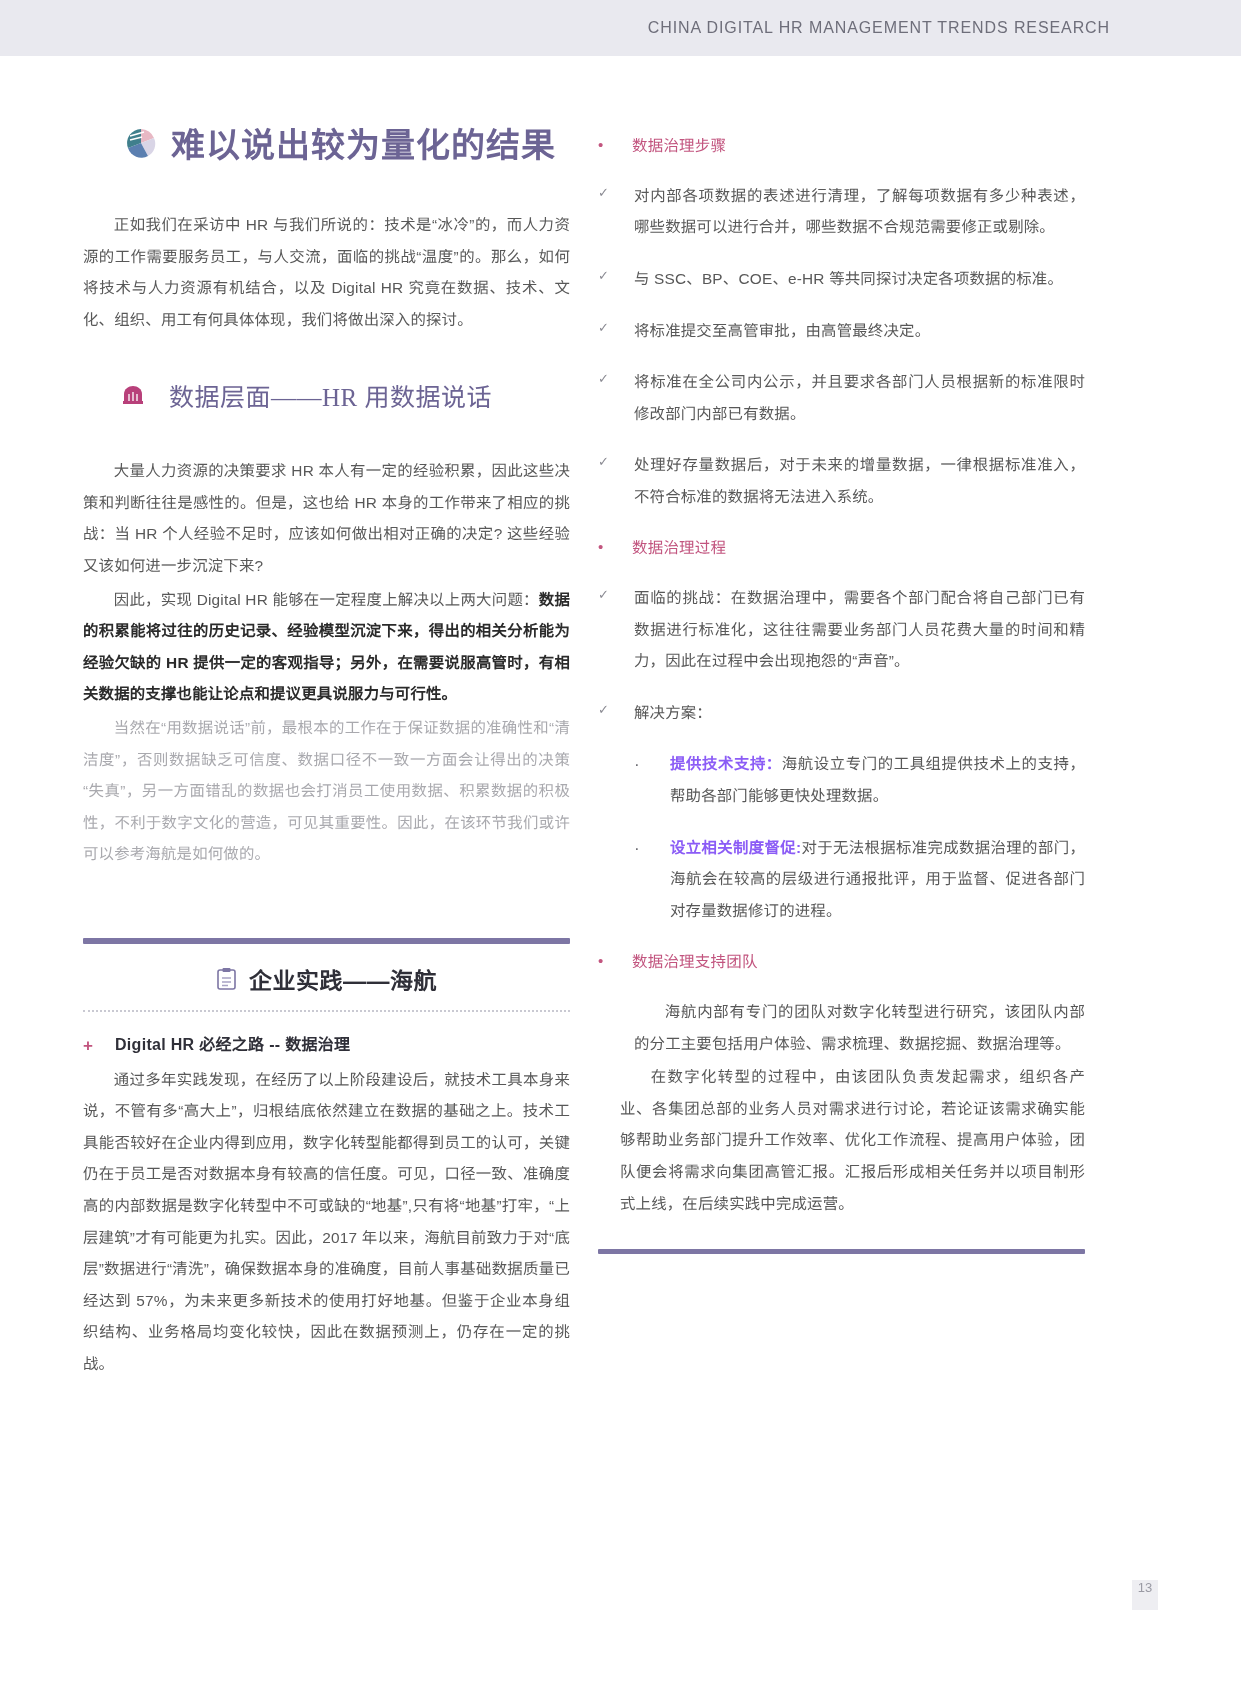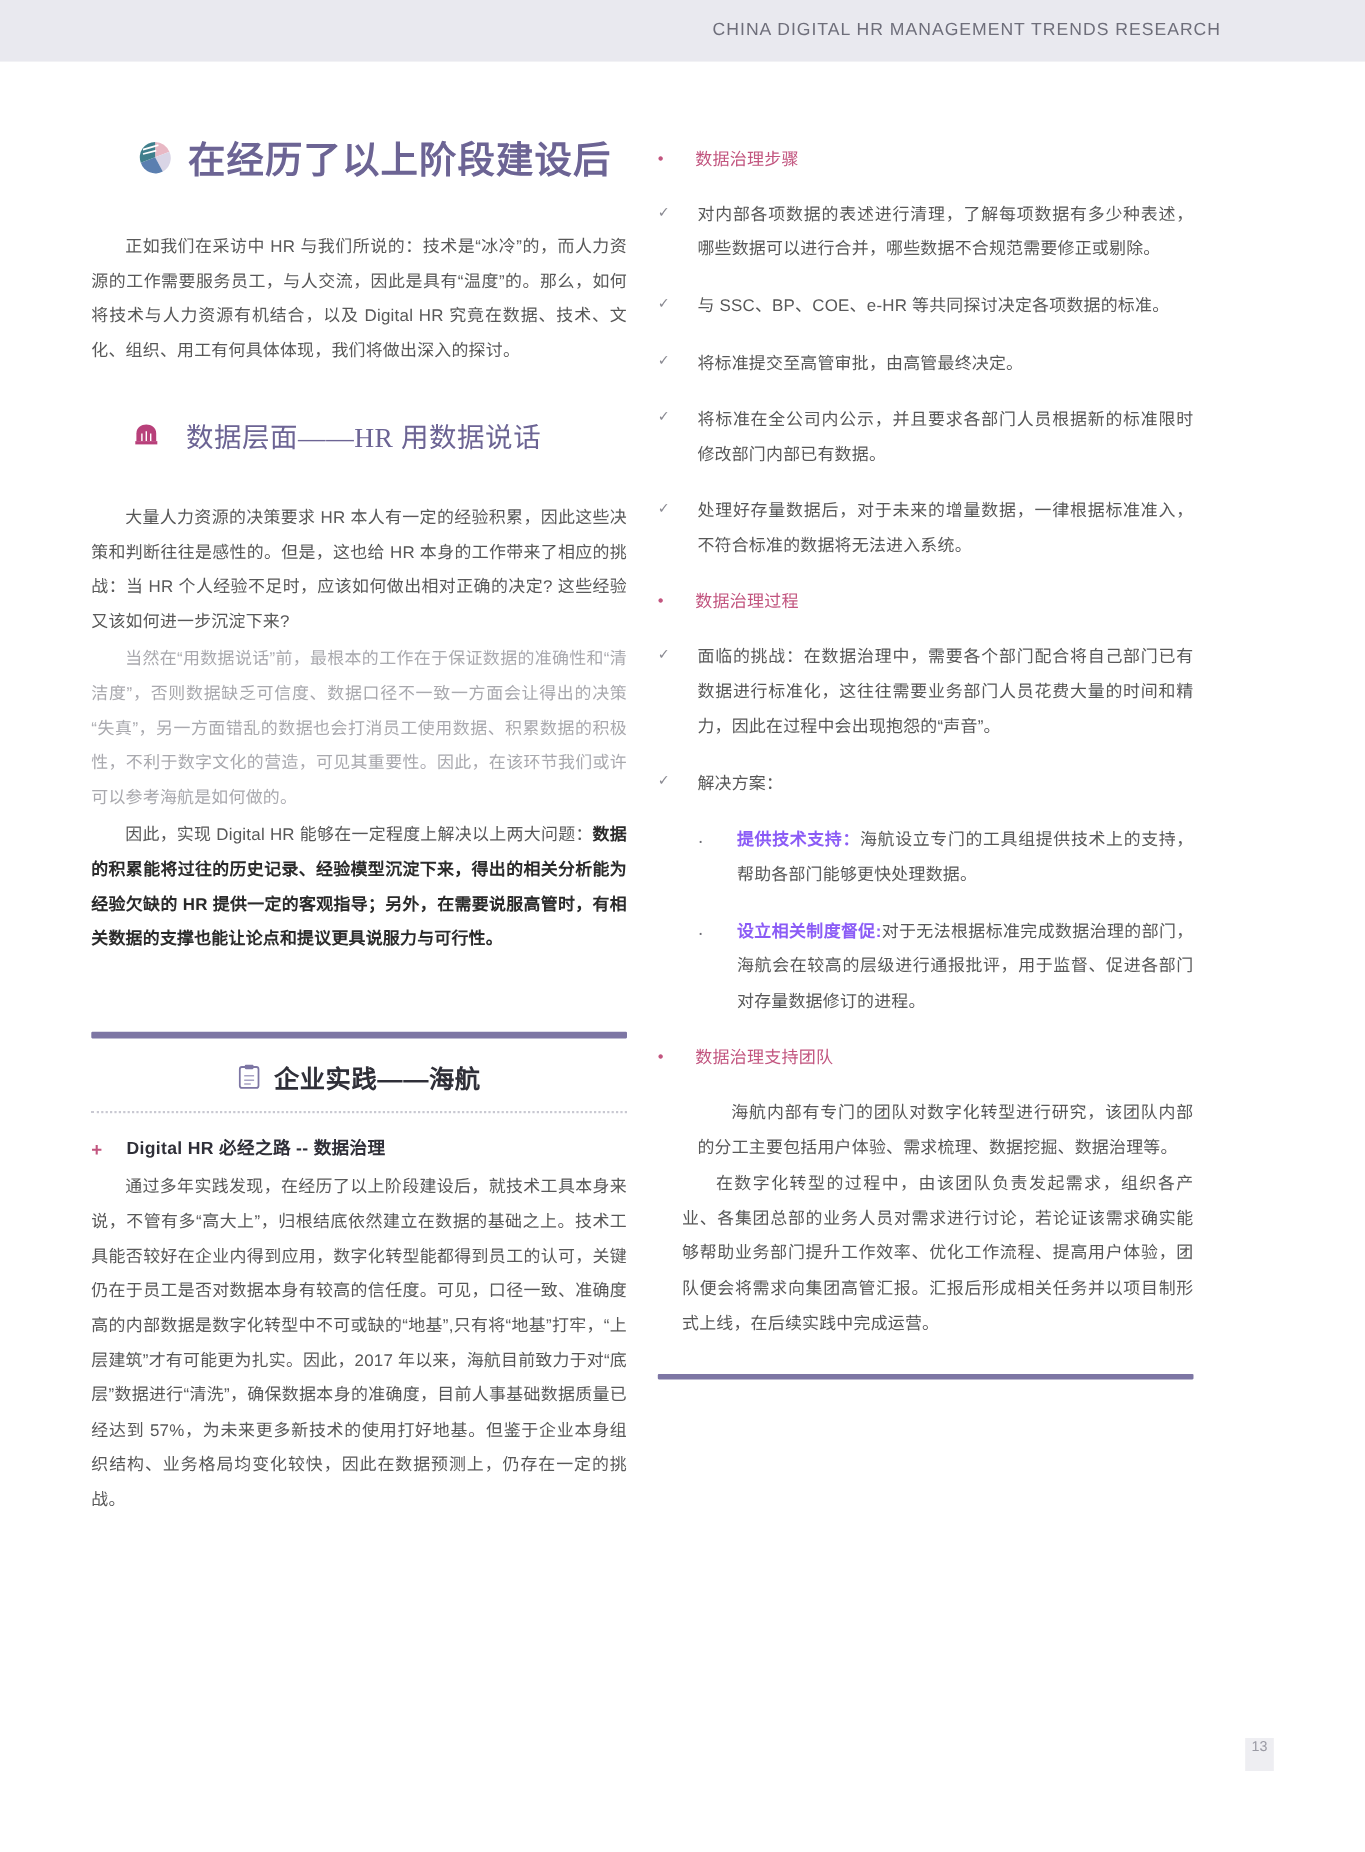--- a/index.html
+++ b/index.html
@@ -263,47 +263,47 @@
       <span class="pie-icon-wrap">
         <svg class="pie-icon" viewBox="0 0 34 34" xmlns="http://www.w3.org/2000/svg">
           <path d="M17 17 L17 3 A14 14 0 0 1 30 12 Z" fill="#e8b8c4"></path>
           <path d="M17 17 L30 12 A14 14 0 0 1 24 30 Z" fill="#d9d5e6"></path>
           <path d="M17 17 L24 30 A14 14 0 0 1 4 22 Z" fill="#5b7fb0"></path>
           <path d="M17 17 L4 22 A14 14 0 0 1 17 3 Z" fill="#3f7f8c"></path>
           <path d="M6 10 L20 6" stroke="#ffffff" stroke-width="1.6" fill="none"></path>
           <path d="M6 14 L18 11" stroke="#ffffff" stroke-width="1.6" fill="none"></path>
         </svg>
       </span>
-      <span class="title-text">在经历了以上阶段建设后</span>
+      <span class="title-text">难以说出较为量化的结果</span>
     </div>
 
     <div class="block-gap-lg"></div>
 
-    <p class="para">正如我们在采访中 HR 与我们所说的：技术是“冰冷”的，而人力资源的工作需要服务员工，与人交流，因此是具有“温度”的。那么，如何将技术与人力资源有机结合，以及 Digital HR 究竟在数据、技术、文化、组织、用工有何具体体现，我们将做出深入的探讨。</p>
+    <p class="para">正如我们在采访中 HR 与我们所说的：技术是“冰冷”的，而人力资源的工作需要服务员工，与人交流，面临的挑战“温度”的。那么，如何将技术与人力资源有机结合，以及 Digital HR 究竟在数据、技术、文化、组织、用工有何具体体现，我们将做出深入的探讨。</p>
 
     <div class="block-gap-lg"></div>
 
     <div class="sub-heading">
       <span class="crown-icon-wrap">
         <svg class="crown-icon" viewBox="0 0 24 24" xmlns="http://www.w3.org/2000/svg">
           <path d="M3 18 L3 11 C3 6 7.5 3 12 3 C16.5 3 21 6 21 11 L21 18 Z" fill="#b8407a"></path>
           <rect x="2" y="18" width="20" height="3" fill="#b8407a"></rect>
           <path d="M8 18 L8 11 M12 18 L12 9 M16 18 L16 11" stroke="#ffffff" stroke-width="1.3" fill="none"></path>
         </svg>
       </span>
       <span class="sub-heading-text">数据层面——HR 用数据说话</span>
     </div>
 
     <div class="block-gap-lg"></div>
 
     <p class="para">大量人力资源的决策要求 HR 本人有一定的经验积累，因此这些决策和判断往往是感性的。但是，这也给 HR 本身的工作带来了相应的挑战：当 HR 个人经验不足时，应该如何做出相对正确的决定? 这些经验又该如何进一步沉淀下来?</p>
 
+    <p class="para bold-run"><span>因此，实现 Digital HR 能够在一定程度上解决以上两大问题：</span><b>数据的积累能将过往的历史记录、经验模型沉淀下来，得出的相关分析能为经验欠缺的 HR 提供一定的客观指导；另外，在需要说服高管时，有相关数据的支撑也能让论点和提议更具说服力与可行性。</b></p>
+
     <p class="para muted">当然在“用数据说话”前，最根本的工作在于保证数据的准确性和“清洁度”，否则数据缺乏可信度、数据口径不一致一方面会让得出的决策“失真”，另一方面错乱的数据也会打消员工使用数据、积累数据的积极性，不利于数字文化的营造，可见其重要性。因此，在该环节我们或许可以参考海航是如何做的。</p>
-
-    <p class="para bold-run"><span>因此，实现 Digital HR 能够在一定程度上解决以上两大问题：</span><b>数据的积累能将过往的历史记录、经验模型沉淀下来，得出的相关分析能为经验欠缺的 HR 提供一定的客观指导；另外，在需要说服高管时，有相关数据的支撑也能让论点和提议更具说服力与可行性。</b></p>
 
     <div class="block-gap-lg"></div>
     <div class="block-gap-md"></div>
 
     <div class="case-rule"></div>
 
     <div class="case-heading">
       <span class="clipboard-icon-wrap">
         <svg class="clipboard-icon" viewBox="0 0 21 24" xmlns="http://www.w3.org/2000/svg">
           <rect x="2" y="3" width="17" height="19" rx="2" fill="none" stroke="#7d76a4" stroke-width="1.6"></rect>

